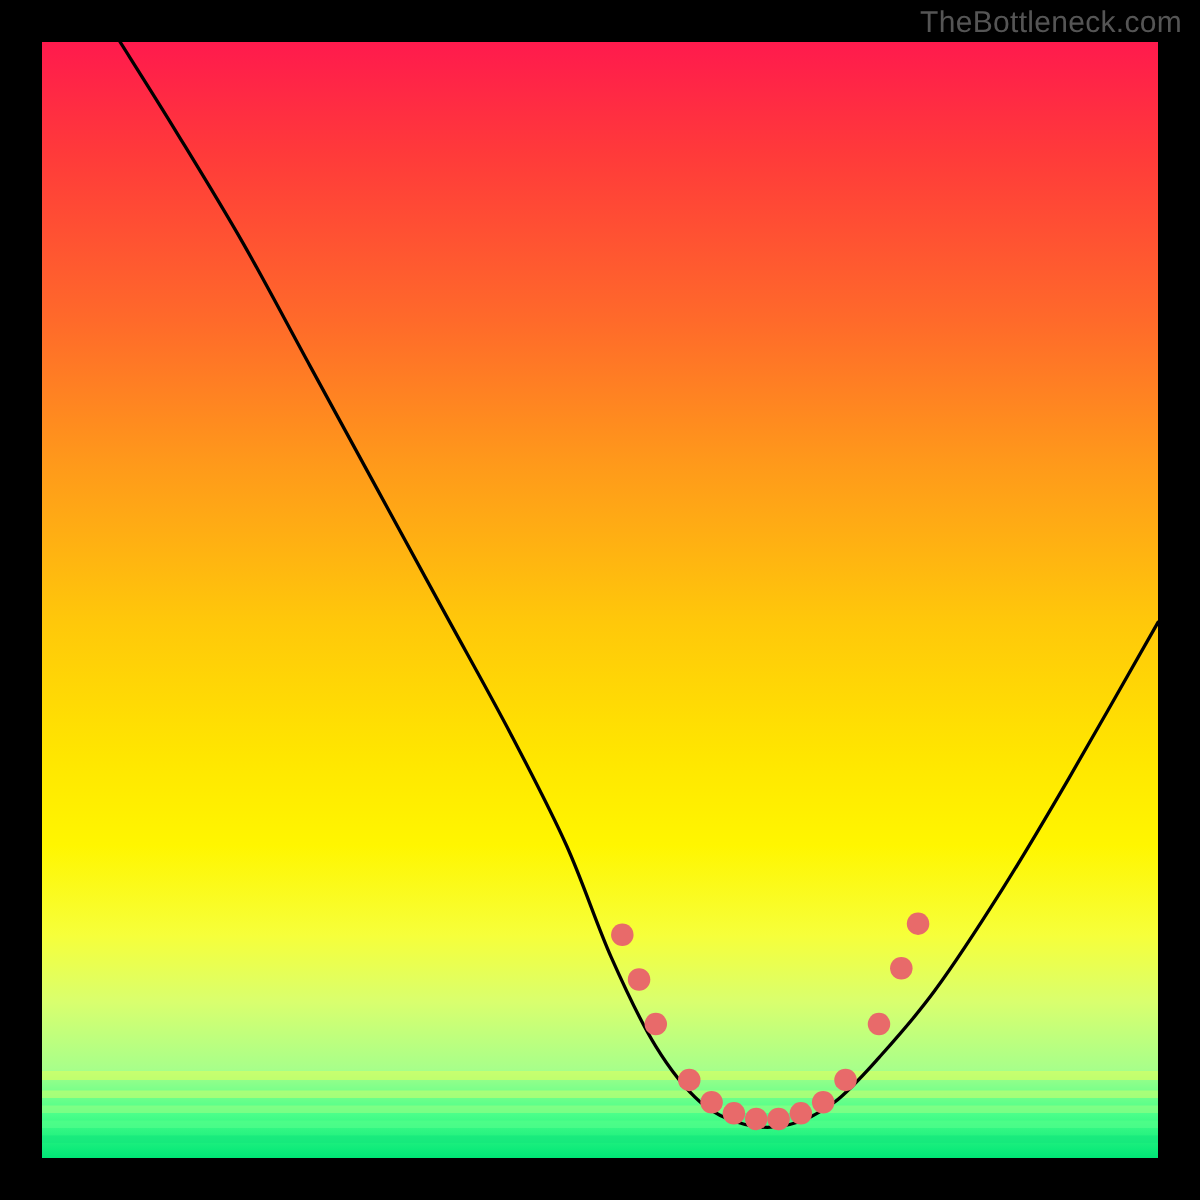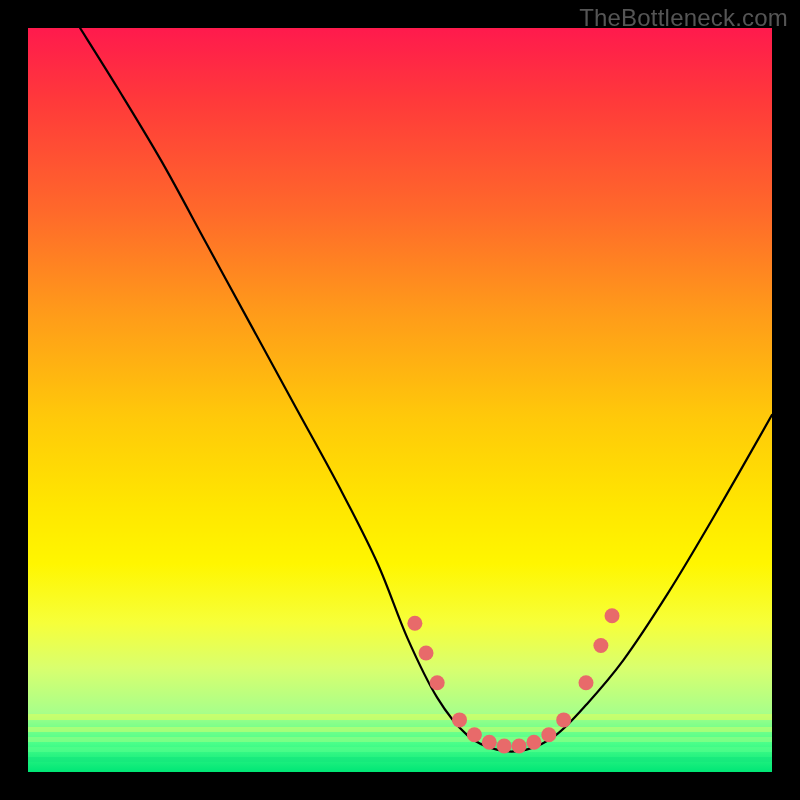--- a/index.html
+++ b/index.html
@@ -53,21 +53,21 @@
 
   svg.curve {
     position: absolute;
     inset: 0;
   }
   .watermark {
     position: absolute;
     top: 4px;
     right: 12px;
     color: #555;
-    font-size: 24px;
+    font-size: 20px;
     font-weight: 500;
     letter-spacing: 0.2px;
     user-select: none;
   }
 </style>
 </head>
 <body>
 
 <div class="frame">
   <div class="plot">

